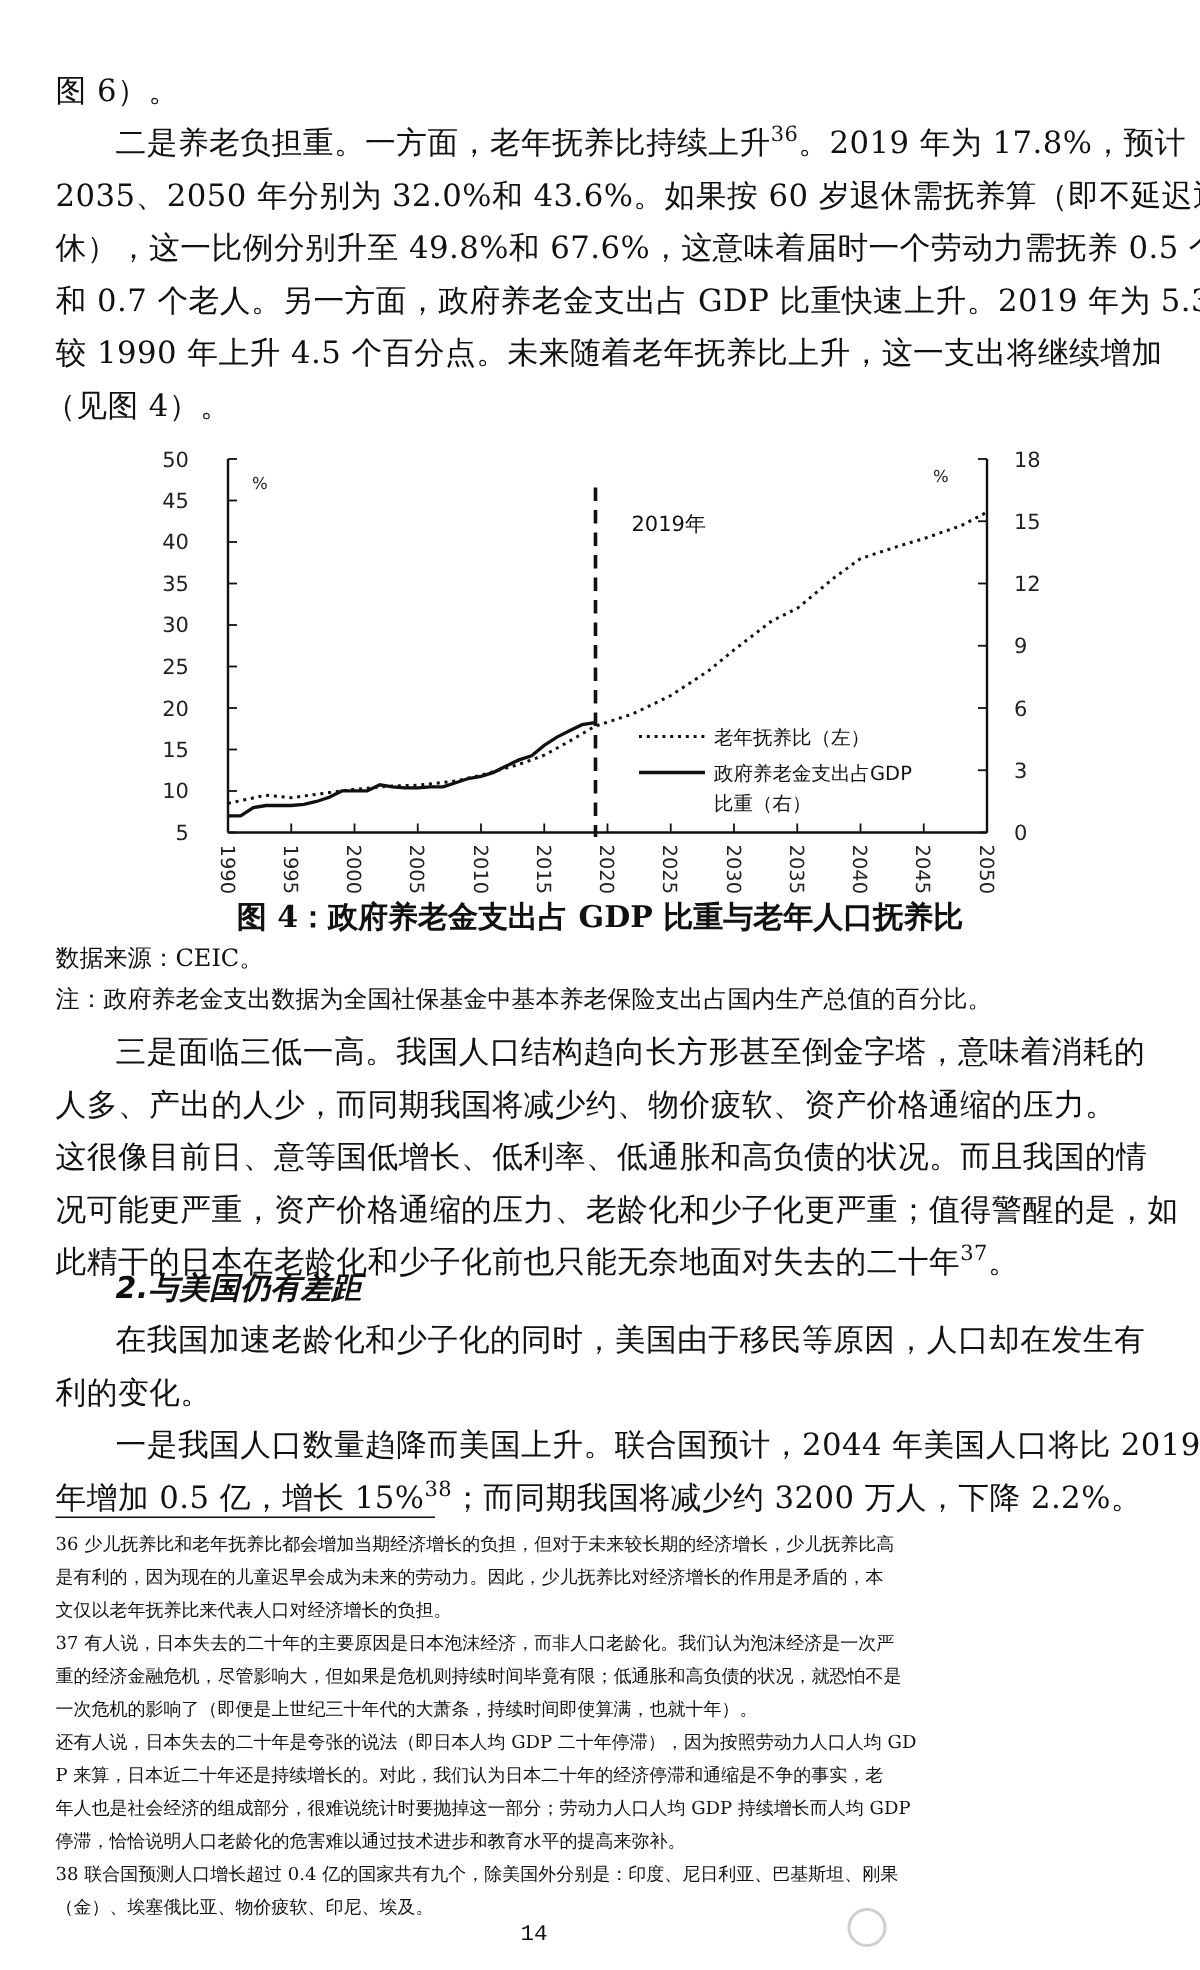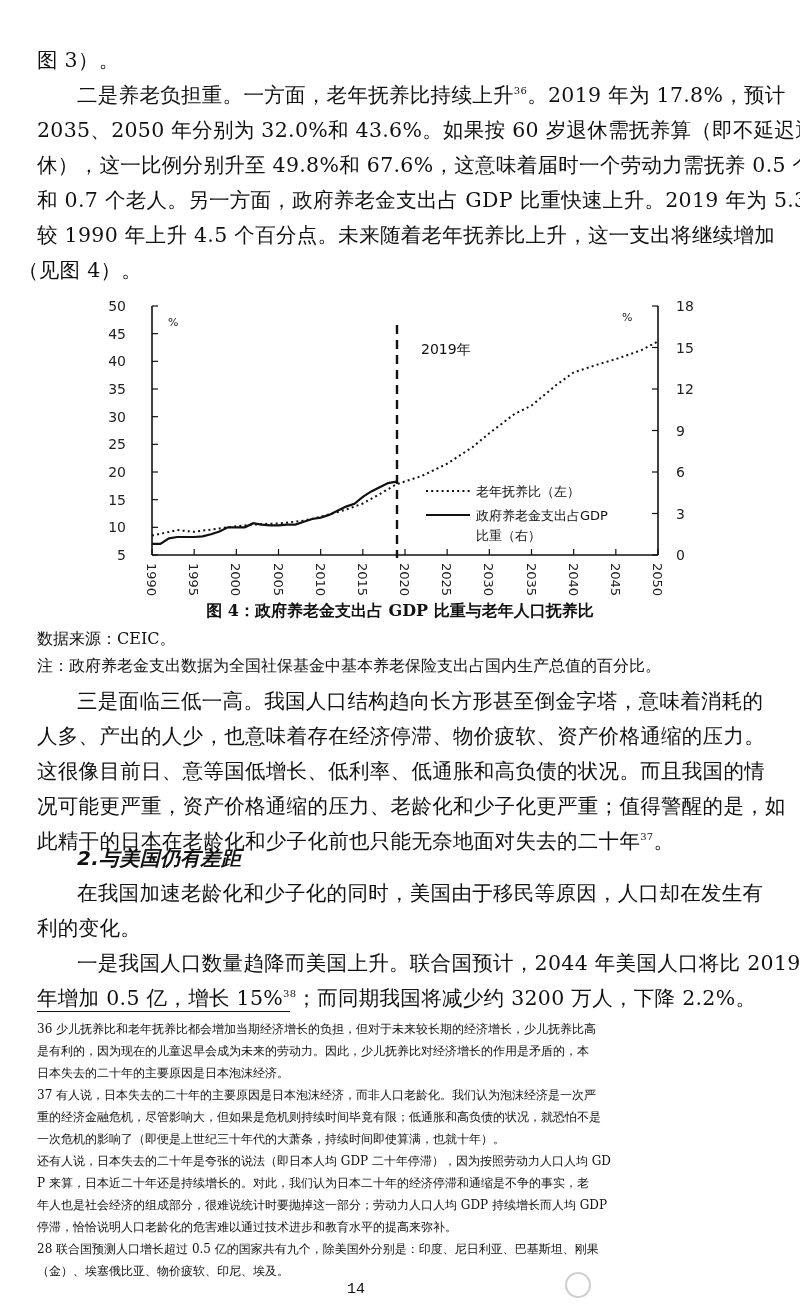--- a/index.html
+++ b/index.html
@@ -1,42 +1,42 @@
 <!DOCTYPE html>
 <html><head>
 <meta charset="utf-8">
 <style>
   html, body { margin: 0; padding: 0; background: #ffffff; }
   body { width: 800px; height: 1313px; position: relative; overflow: hidden;
          font-family: "DejaVu Serif", "Liberation Serif", serif; color: #111; }
   .line { position: absolute; left: 37px; white-space: nowrap; font-size: 20.5px; line-height: 26px; letter-spacing: 0.3px; }
   .indent { left: 77px; }
-  sup { font-size: 10px; vertical-align: 8px; line-height: 0; }
+  sup { font-size: 14px; vertical-align: 8px; line-height: 0; }
   .heading { font-weight: bold; font-family: "DejaVu Sans", "Liberation Sans", sans-serif; font-size: 20px; font-style: italic; }
   .fn { position: absolute; left: 37px; white-space: nowrap; font-size: 12px; line-height: 20px; letter-spacing: 0; }
-  .caption { position: absolute; left: 0; width: 800px; text-align: center; top: 600px; font-size: 16px; font-weight: bold; line-height: 22px; }
+  .caption { position: absolute; left: 0; width: 800px; text-align: center; top: 600px; font-size: 20px; font-weight: bold; line-height: 22px; }
   .src { position: absolute; left: 37px; font-size: 16px; line-height: 22px; white-space: nowrap; }
   .fn-rule { position: absolute; left: 37px; top: 1011px; width: 253px; height: 1px; background: #111; }
   .pageno { position: absolute; top: 1281px; left: 0; width: 712px; text-align: center; font-size: 15px; font-family: "Liberation Mono", "DejaVu Sans Mono", monospace; }
   .watermark { position: absolute; left: 565px; top: 1272px; font-family: "DejaVu Sans", sans-serif; font-size: 22px; color: #cfcfcf; letter-spacing: 2px; white-space: nowrap; }
   .watermark .logo { display: inline-block; width: 22px; height: 22px; border: 2px solid #cfcfcf; border-radius: 50%; vertical-align: -4px; margin-right: 4px; position: relative; }
   svg text { font-family: "DejaVu Sans", "Liberation Sans", sans-serif; }
 </style>
 </head>
 <body>
 
-<div class="line" style="top:47px">图 3）。</div>
+<div class="line" style="top:47px">图 6）。</div>
 
 <div>
   <div class="line indent" style="top:82px"><span>二是养老负担重。一方面，老年抚养比持续上升</span><sup>36</sup><span>。2019 年为 17.8%，预计</span></div>
   <div class="line" style="top:117px">2035、2050 年分别为 32.0%和 43.6%。如果按 60 岁退休需抚养算（即不延迟退</div>
   <div class="line" style="top:152px">休），这一比例分别升至 49.8%和 67.6%，这意味着届时一个劳动力需抚养 0.5 个</div>
   <div class="line" style="top:187px">和 0.7 个老人。另一方面，政府养老金支出占 GDP 比重快速上升。2019 年为 5.3%，</div>
   <div class="line" style="top:222px">较 1990 年上升 4.5 个百分点。未来随着老年抚养比上升，这一支出将继续增加</div>
-  <div class="line" style="top:257px; left:18px">（见图 4）。</div>
+  <div class="line" style="top:257px; left:30px">（见图 4）。</div>
 </div>
 
 <svg style="position:absolute; left:0; top:290px;" width="800" height="310" viewBox="0 290 800 310">
 
   <line x1="152" y1="306" x2="152" y2="555" stroke="#111" stroke-width="1.6"></line>
   <line x1="658" y1="306" x2="658" y2="555" stroke="#111" stroke-width="1.6"></line>
   <line x1="152" y1="555" x2="658" y2="555" stroke="#111" stroke-width="1.6"></line>
   <g id="left-ticks">
       <line x1="152" y1="555" x2="158" y2="555" stroke="#111" stroke-width="1.2"></line>
       <text x="126" y="560" font-size="14" text-anchor="end" fill="#222">5</text>
@@ -120,46 +120,46 @@
     <text x="476" y="540" font-size="13" fill="#111">比重（右）</text>
   </g>
 </svg>
 
 <div class="caption">图 4：政府养老金支出占 GDP 比重与老年人口抚养比</div>
 <div class="src" style="top:628px">数据来源：CEIC。</div>
 <div class="src" style="top:655px">注：政府养老金支出数据为全国社保基金中基本养老保险支出占国内生产总值的百分比。</div>
 
 <div>
   <div class="line indent" style="top:688px">三是面临三低一高。我国人口结构趋向长方形甚至倒金字塔，意味着消耗的</div>
-  <div class="line" style="top:723px">人多、产出的人少，也意味着存在经济停滞、物价疲软、资产价格通缩的压力。</div>
+  <div class="line" style="top:723px">人多、产出的人少，而同期我国将减少约、物价疲软、资产价格通缩的压力。</div>
   <div class="line" style="top:758px">这很像目前日、意等国低增长、低利率、低通胀和高负债的状况。而且我国的情</div>
   <div class="line" style="top:793px">况可能更严重，资产价格通缩的压力、老龄化和少子化更严重；值得警醒的是，如</div>
   <div class="line" style="top:828px"><span>此精干的日本在老龄化和少子化前也只能无奈地面对失去的二十年</span><sup>37</sup><span>。</span></div>
 </div>
 
 <div class="line indent heading" style="top:845px">2.与美国仍有差距</div>
 
 <div>
   <div class="line indent" style="top:880px">在我国加速老龄化和少子化的同时，美国由于移民等原因，人口却在发生有</div>
   <div class="line" style="top:915px">利的变化。</div>
   <div class="line indent" style="top:950px">一是我国人口数量趋降而美国上升。联合国预计，2044 年美国人口将比 2019</div>
   <div class="line" style="top:985px"><span>年增加 0.5 亿，增长 15%</span><sup>38</sup><span>；而同期我国将减少约 3200 万人，下降 2.2%。</span></div>
 </div>
 
 <div class="fn-rule"></div>
 
 <div>
   <div class="fn" style="top:1019px">36 少儿抚养比和老年抚养比都会增加当期经济增长的负担，但对于未来较长期的经济增长，少儿抚养比高</div>
   <div class="fn" style="top:1041px">是有利的，因为现在的儿童迟早会成为未来的劳动力。因此，少儿抚养比对经济增长的作用是矛盾的，本</div>
-  <div class="fn" style="top:1063px">日本失去的二十年的主要原因是日本泡沫经济。</div>
+  <div class="fn" style="top:1063px">文仅以老年抚养比来代表人口对经济增长的负担。</div>
   <div class="fn" style="top:1085px">37 有人说，日本失去的二十年的主要原因是日本泡沫经济，而非人口老龄化。我们认为泡沫经济是一次严</div>
   <div class="fn" style="top:1107px">重的经济金融危机，尽管影响大，但如果是危机则持续时间毕竟有限；低通胀和高负债的状况，就恐怕不是</div>
   <div class="fn" style="top:1129px">一次危机的影响了（即便是上世纪三十年代的大萧条，持续时间即使算满，也就十年）。</div>
   <div class="fn" style="top:1151px">还有人说，日本失去的二十年是夸张的说法（即日本人均 GDP 二十年停滞），因为按照劳动力人口人均 GD</div>
   <div class="fn" style="top:1173px">P 来算，日本近二十年还是持续增长的。对此，我们认为日本二十年的经济停滞和通缩是不争的事实，老</div>
   <div class="fn" style="top:1195px">年人也是社会经济的组成部分，很难说统计时要抛掉这一部分；劳动力人口人均 GDP 持续增长而人均 GDP</div>
   <div class="fn" style="top:1217px">停滞，恰恰说明人口老龄化的危害难以通过技术进步和教育水平的提高来弥补。</div>
-  <div class="fn" style="top:1239px">28 联合国预测人口增长超过 0.5 亿的国家共有九个，除美国外分别是：印度、尼日利亚、巴基斯坦、刚果</div>
+  <div class="fn" style="top:1239px">38 联合国预测人口增长超过 0.4 亿的国家共有九个，除美国外分别是：印度、尼日利亚、巴基斯坦、刚果</div>
   <div class="fn" style="top:1261px">（金）、埃塞俄比亚、物价疲软、印尼、埃及。</div>
 </div>
 
 <div class="pageno">14</div>
 <div class="watermark"><span class="logo"></span></div>
 
 </body></html>

